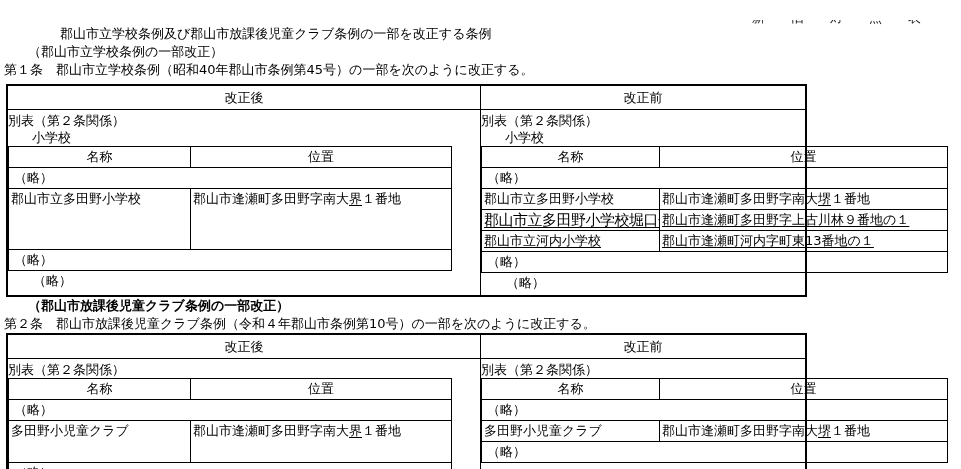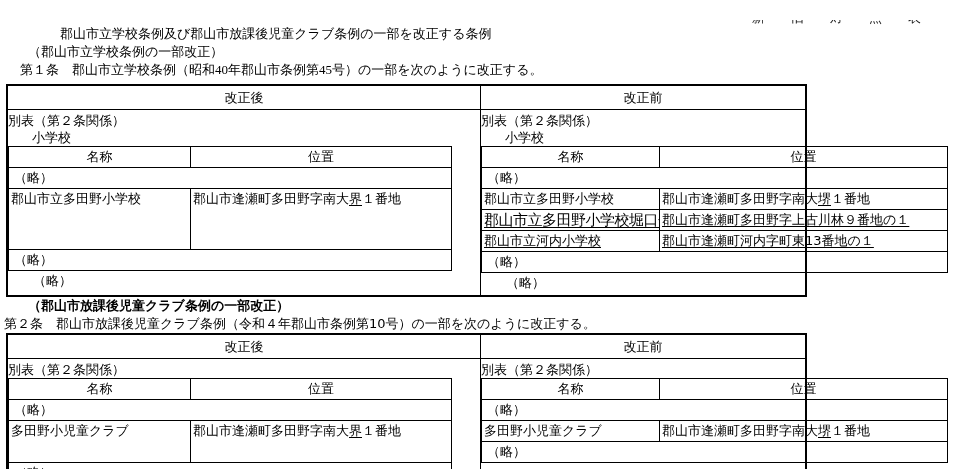--- a/index.html
+++ b/index.html
@@ -9,21 +9,21 @@
     font-family:"DejaVu Sans","Liberation Sans",sans-serif;
     font-size:13px;line-height:17px;
   }
   .abs{position:absolute;margin-top:20px;}
   
   .clip-strip{top:0;right:14px;height:5px;width:230px;overflow:hidden;text-align:right;}
   .clip-strip span{display:inline-block;transform:translateY(-11px);letter-spacing:26px;color:#222;}
 
   .doc-title{left:60px;top:5px;}
   .caption1{left:28px;top:23px;text-align:center;}
-  .article1{left:20px;top:41px;font-family:Liberation Serif, serif;}
+  .article1{left:4px;top:41px;}
   .caption2{left:28px;top:277px;font-weight:bold;}
   .article2{left:4px;top:295px;}
 
   table{border-collapse:collapse;table-layout:fixed;}
   .outer{left:6px;width:801px;border:2px solid #000;}
   .outer.t1{top:64px;height:208px;}
   .outer.t2{top:313px;height:152px;}
   .outer td{border:1px solid #000;}
   .outer tr.ohead td{height:23px;text-align:center;vertical-align:middle;padding:0;}
   .outer td.ocell{vertical-align:top;padding:2px 2px 4px 0;}

